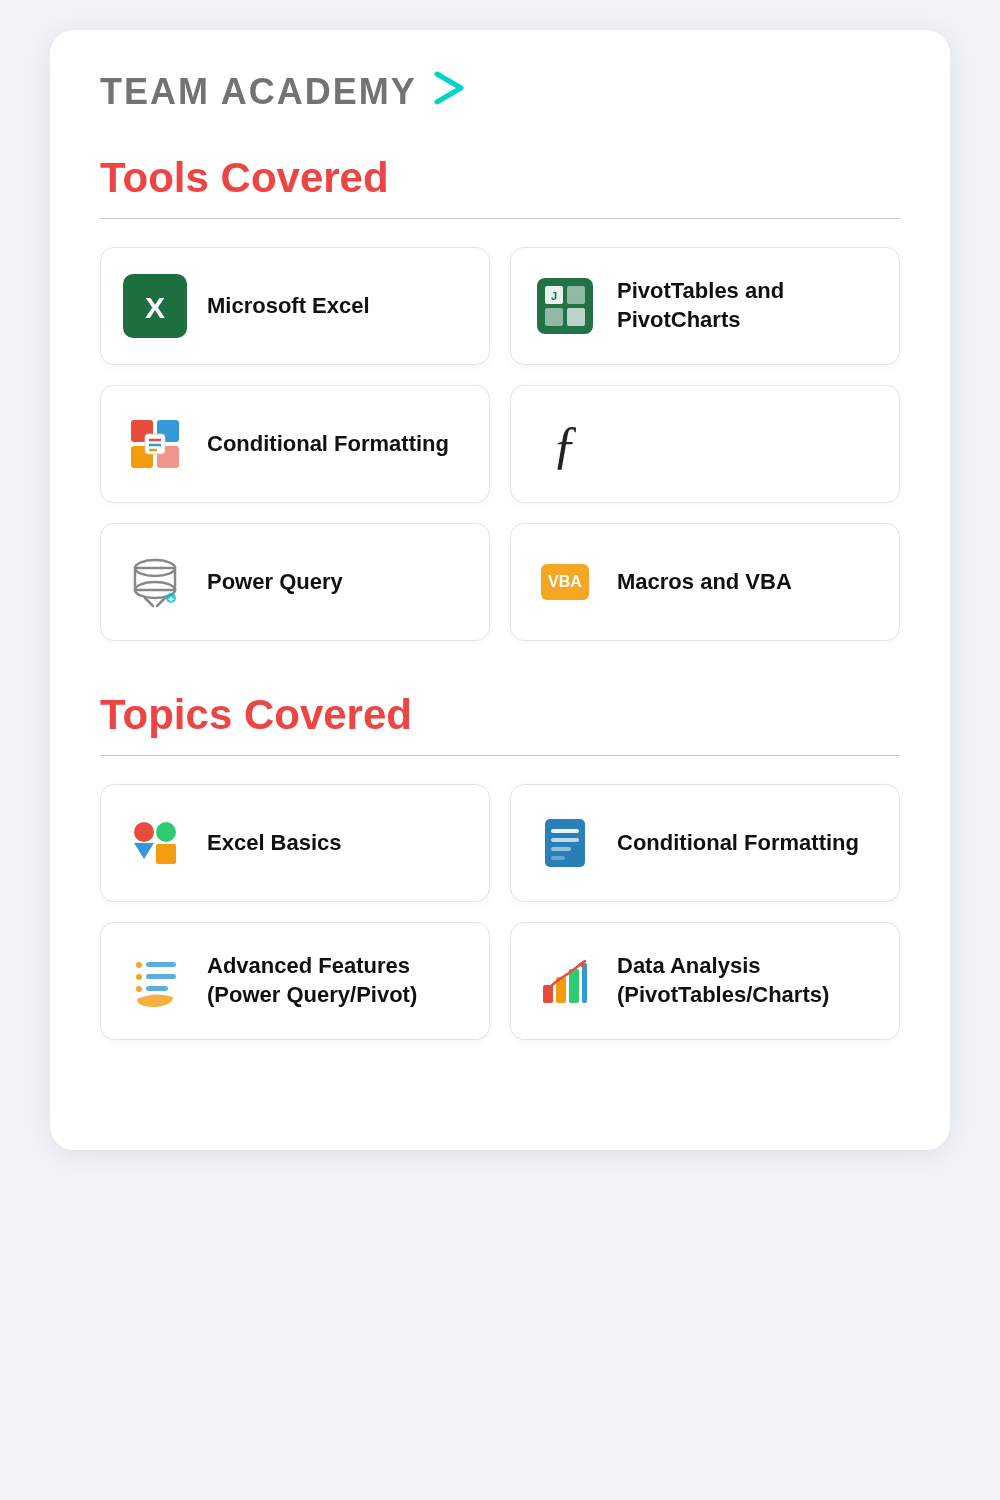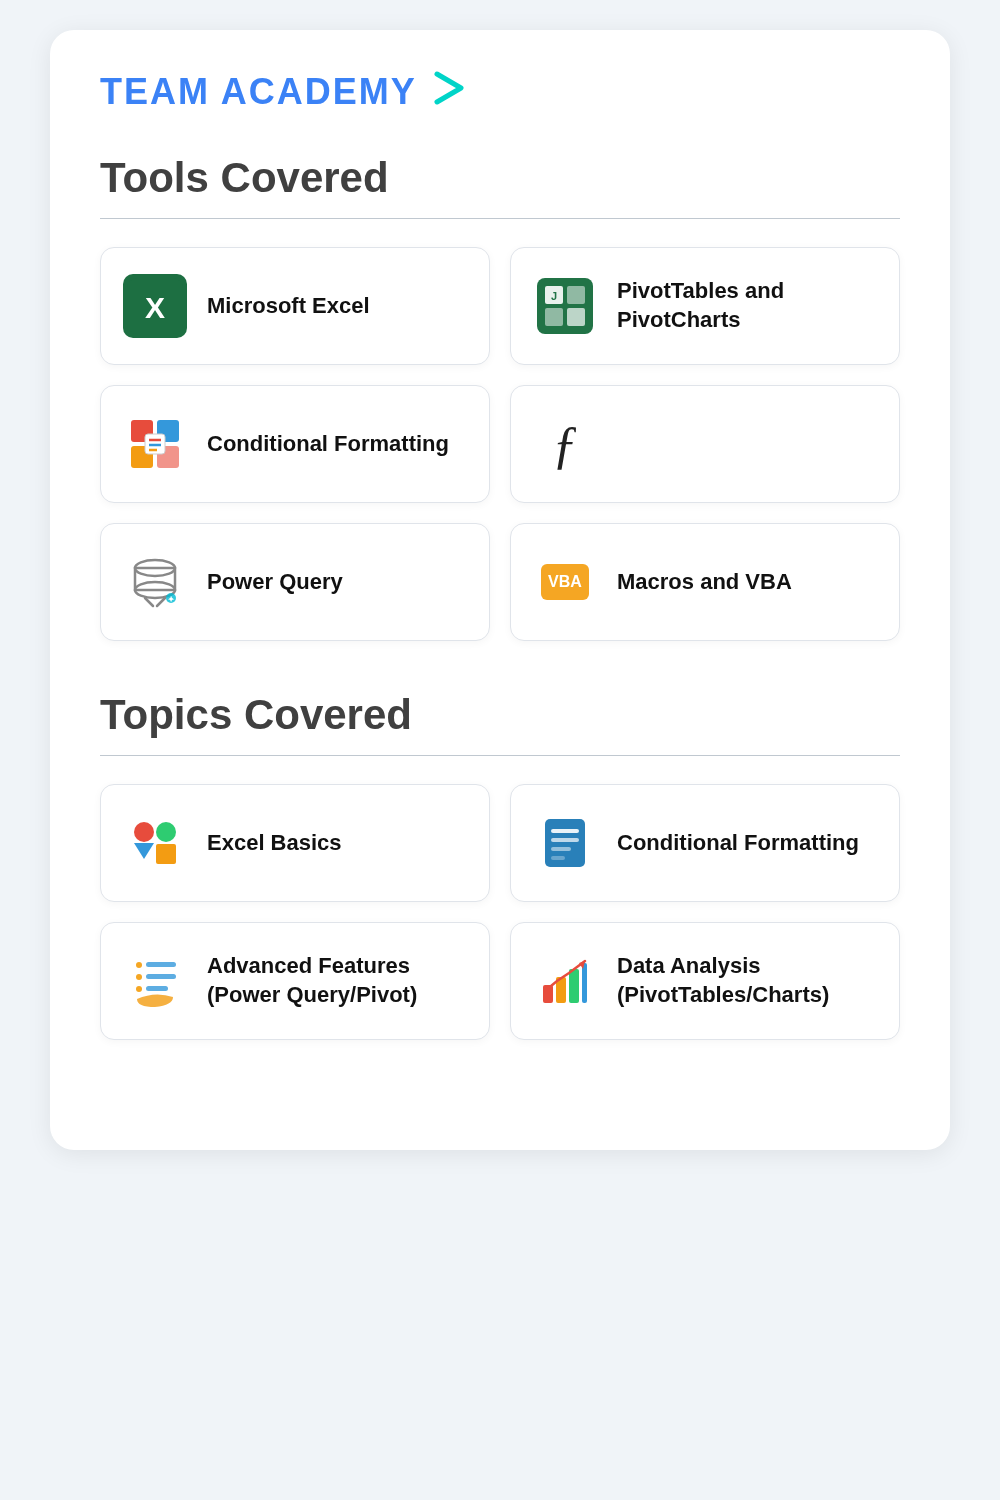--- a/index.html
+++ b/index.html
@@ -22,34 +22,34 @@
     }
     
     .header {
       display: flex;
       align-items: center;
       margin-bottom: 40px;
     }
     .logo-text {
       font-size: 36px;
       font-weight: 900;
-      color: #3b82f6;
+      color: #737373;
       letter-spacing: 2px;
       margin-right: 14px;
     }
     .logo-chevron {
       font-size: 32px;
       color: #00d4c8;
       font-weight: 900;
     }
     
     .section-title {
       font-size: 42px;
       font-weight: 900;
-      color: #404040;
+      color: #ef4444;
       margin-bottom: 16px;
     }
     .divider {
       height: 1px;
       background: #c0c8d0;
       margin-bottom: 28px;
     }
     
     .grid {
       display: grid;

